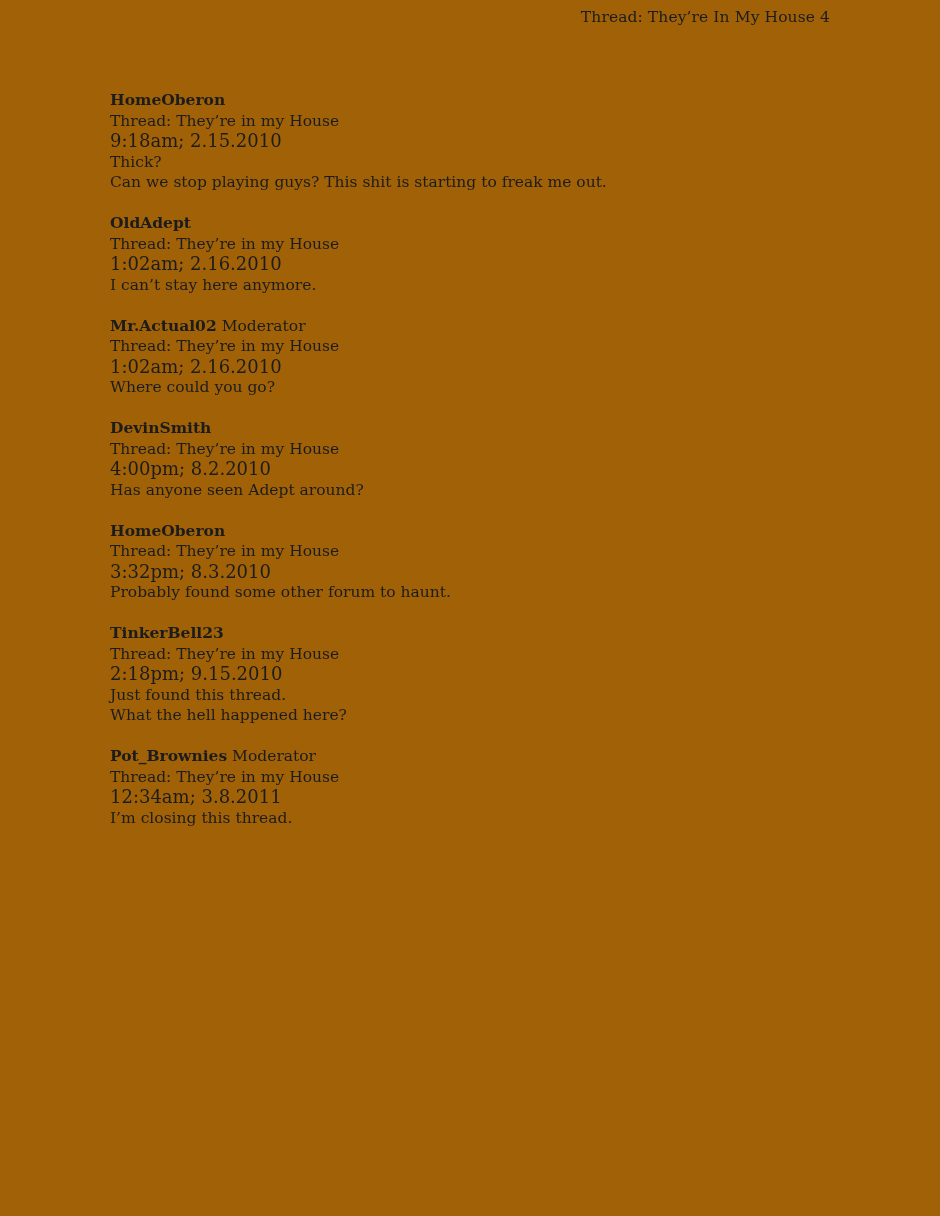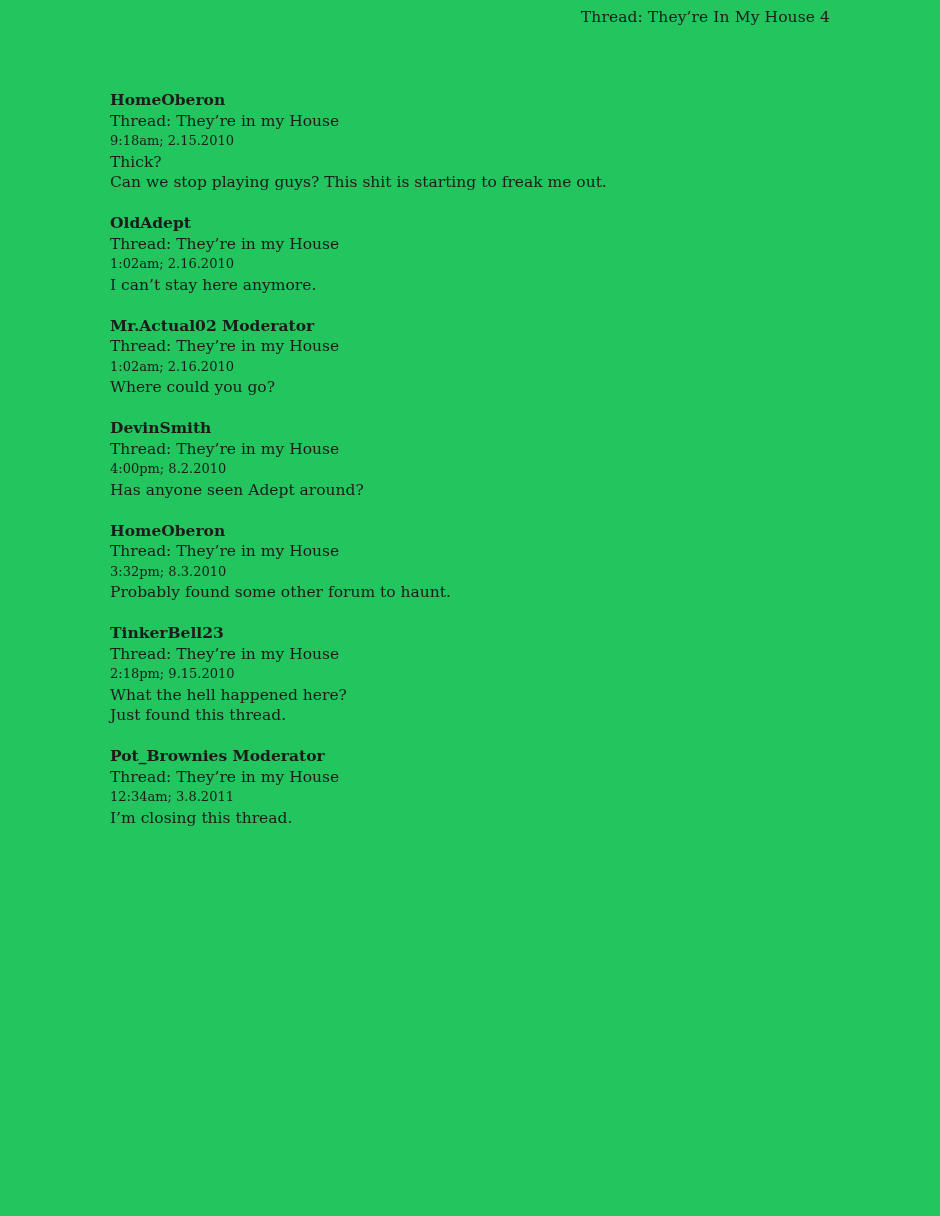--- a/index.html
+++ b/index.html
@@ -8,21 +8,21 @@
     height: 1216px;
     background: #ffffff;
     font-family: "DejaVu Serif", "Liberation Serif", serif;
     color: #1c1c1c;
     overflow: hidden;
   }
   .page {
     position: relative;
     width: 940px;
     height: 1216px;
-    background: #22c55e;
+    background: #a16207;
   }
   .page-header {
     position: absolute;
     top: 8px;
     right: 110px;
     font-size: 15.5px;
     letter-spacing: 0.1px;
     white-space: nowrap;
   }
   .posts {
@@ -30,22 +30,22 @@
     top: 90px;
     left: 110px;
     right: 60px;
   }
   .post {
     margin-bottom: 20.5px;
     font-size: 15.5px;
     line-height: 20.5px;
   }
   .post-userline { font-weight: bold; }
-  .post-role { font-weight: bold; }
-  .post-timestamp { font-size: 13px; }
+  .post-role { font-weight: normal; }
+  .post-timestamp { font-size: 18px; }
   .post-line { white-space: nowrap; }
 </style>
 </head>
 <body>
 
 <div class="page">
 
   <div class="page-header">Thread: They’re In My House 4</div>
 
   <div class="posts">
@@ -105,22 +105,22 @@
         </div>
     </div>
 
     <div class="post">
       <div class="post-userline">
         <span>TinkerBell23</span><span class="post-role"></span>
       </div>
       <div class="post-thread">Thread: They’re in my House</div>
       <div class="post-timestamp">2:18pm; 9.15.2010</div>
       <div class="post-body">
+          <div class="post-line">Just found this thread.</div>
           <div class="post-line">What the hell happened here?</div>
-          <div class="post-line">Just found this thread.</div>
         </div>
     </div>
 
     <div class="post">
       <div class="post-userline">
         <span>Pot_Brownies</span><span class="post-role"> Moderator</span>
       </div>
       <div class="post-thread">Thread: They’re in my House</div>
       <div class="post-timestamp">12:34am; 3.8.2011</div>
       <div class="post-body">

